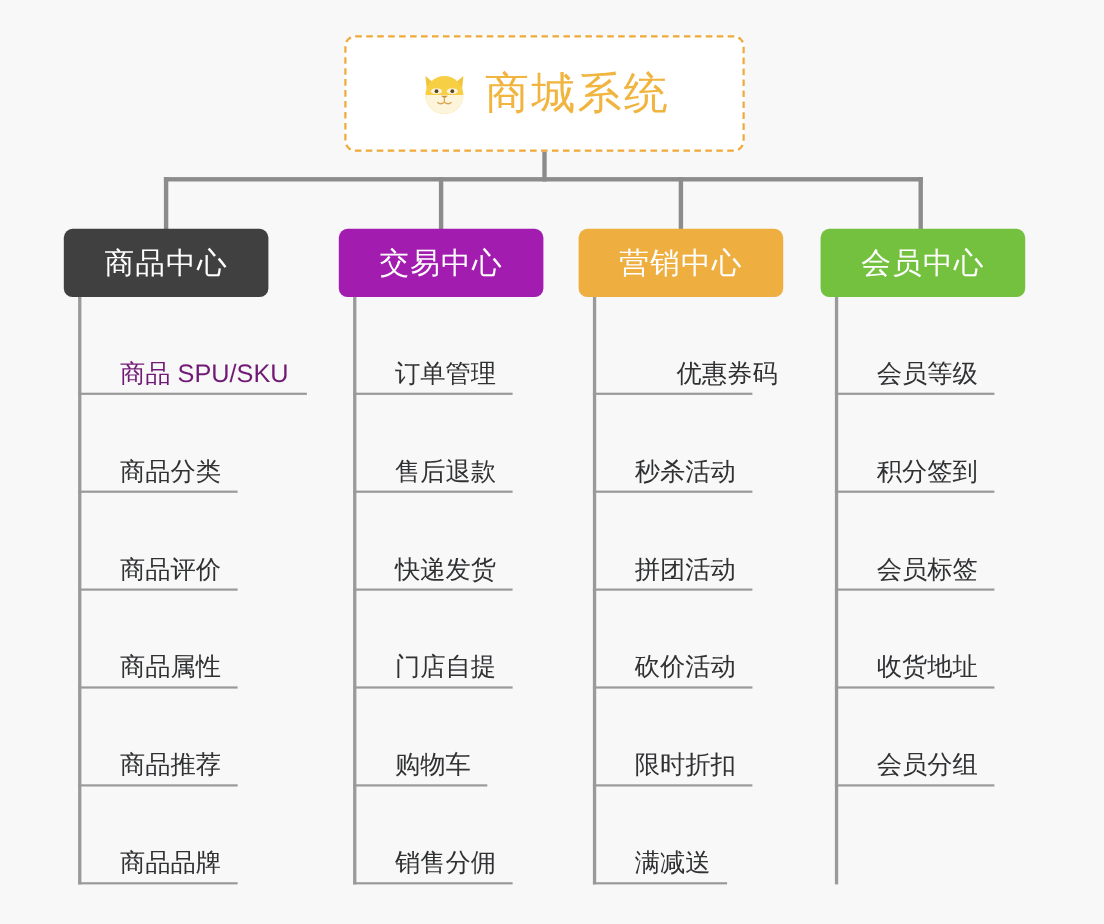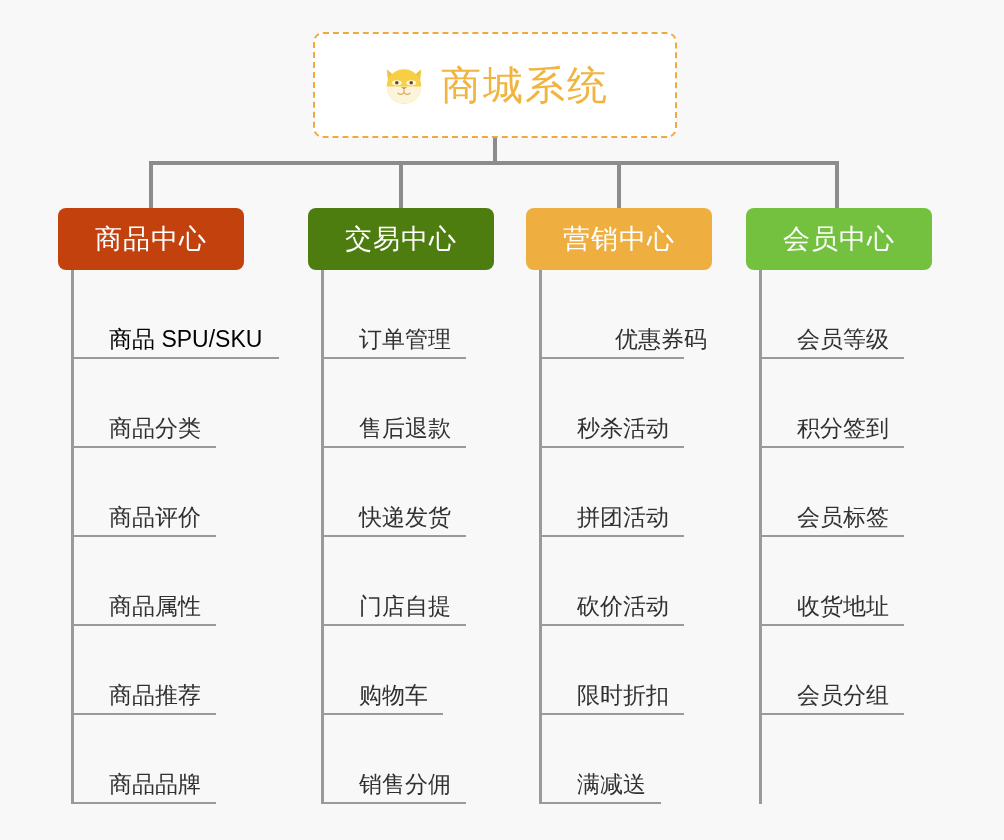--- a/index.html
+++ b/index.html
@@ -147,27 +147,27 @@
 
   <div class="conn conn-v" style="left: 493px; top: 138px; height: 27px; background: rgb(140, 140, 140);"></div>
   <div class="conn conn-h" style="left: 149px; top: 161px; width: 690px; background: rgb(140, 140, 140);"></div>
 
   <div class="conn conn-v" style="left: 149px; top: 161px; height: 49px; background: rgb(140, 140, 140);"></div>
   <div class="conn conn-v" style="left: 399px; top: 161px; height: 49px; background: rgb(140, 140, 140);"></div>
   <div class="conn conn-v" style="left: 617px; top: 161px; height: 49px; background: rgb(140, 140, 140);"></div>
   <div class="conn conn-v" style="left: 835px; top: 161px; height: 49px; background: rgb(140, 140, 140);"></div>
 
   <div class="column" style="left:58px;">
-    <div class="cat-box" style="background:#c2410c;">
+    <div class="cat-box" style="background:#404040;">
       <span class="cat-label">商品中心</span>
     </div>
     <div class="trunk" style="height:534px;"></div>
     <div class="leaves">
       <div class="leaf">
-        <span class="leaf-text" style="color: #000000;">商品 SPU/SKU</span>
+        <span class="leaf-text" style="color: #701a75;">商品 SPU/SKU</span>
         <span class="leaf-underline" style="width:208px;"></span>
       </div>
       <div class="leaf">
         <span class="leaf-text" style="color: rgb(48, 49, 51);">商品分类</span>
         <span class="leaf-underline" style="width:145px;"></span>
       </div>
       <div class="leaf">
         <span class="leaf-text" style="color: rgb(48, 49, 51);">商品评价</span>
         <span class="leaf-underline" style="width:145px;"></span>
       </div>
@@ -180,21 +180,21 @@
         <span class="leaf-underline" style="width:145px;"></span>
       </div>
       <div class="leaf">
         <span class="leaf-text" style="color: rgb(48, 49, 51);">商品品牌</span>
         <span class="leaf-underline" style="width:145px;"></span>
       </div>
     </div>
   </div>
 
   <div class="column" style="left:308px;">
-    <div class="cat-box" style="background:#4d7c0f;">
+    <div class="cat-box" style="background:#a21caf;">
       <span class="cat-label">交易中心</span>
     </div>
     <div class="trunk" style="height:534px;"></div>
     <div class="leaves">
       <div class="leaf">
         <span class="leaf-text" style="color: rgb(48, 49, 51);">订单管理</span>
         <span class="leaf-underline" style="width:145px;"></span>
       </div>
       <div class="leaf">
         <span class="leaf-text" style="color: rgb(48, 49, 51);">售后退款</span>

